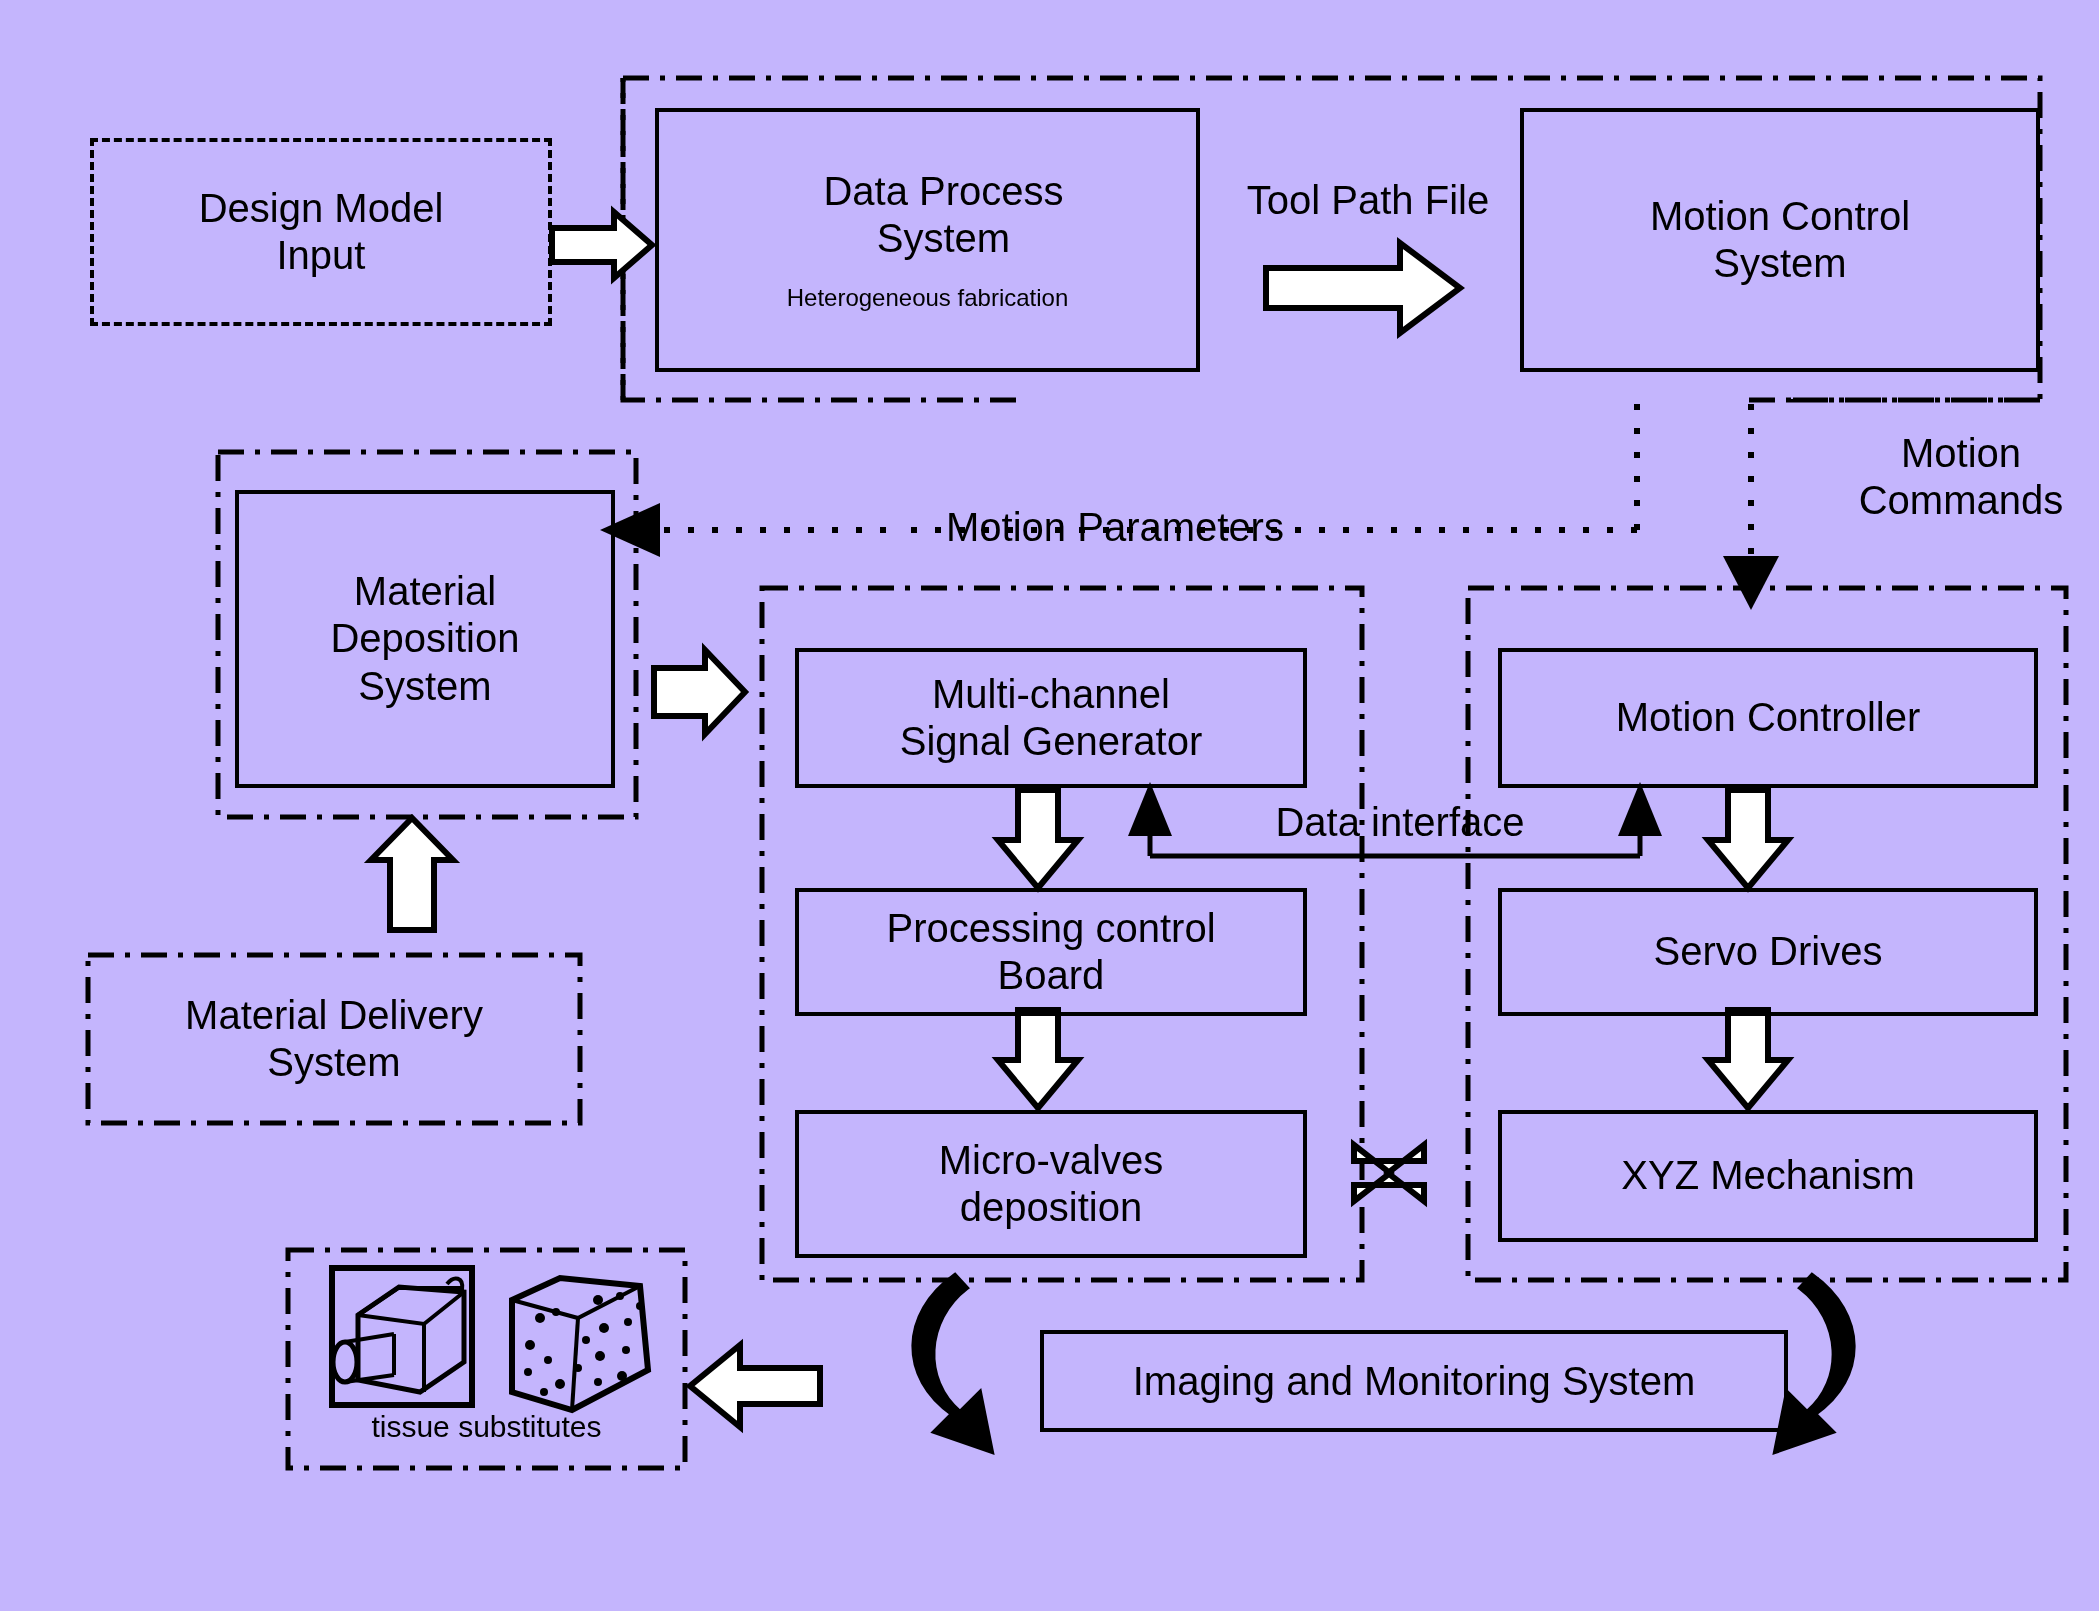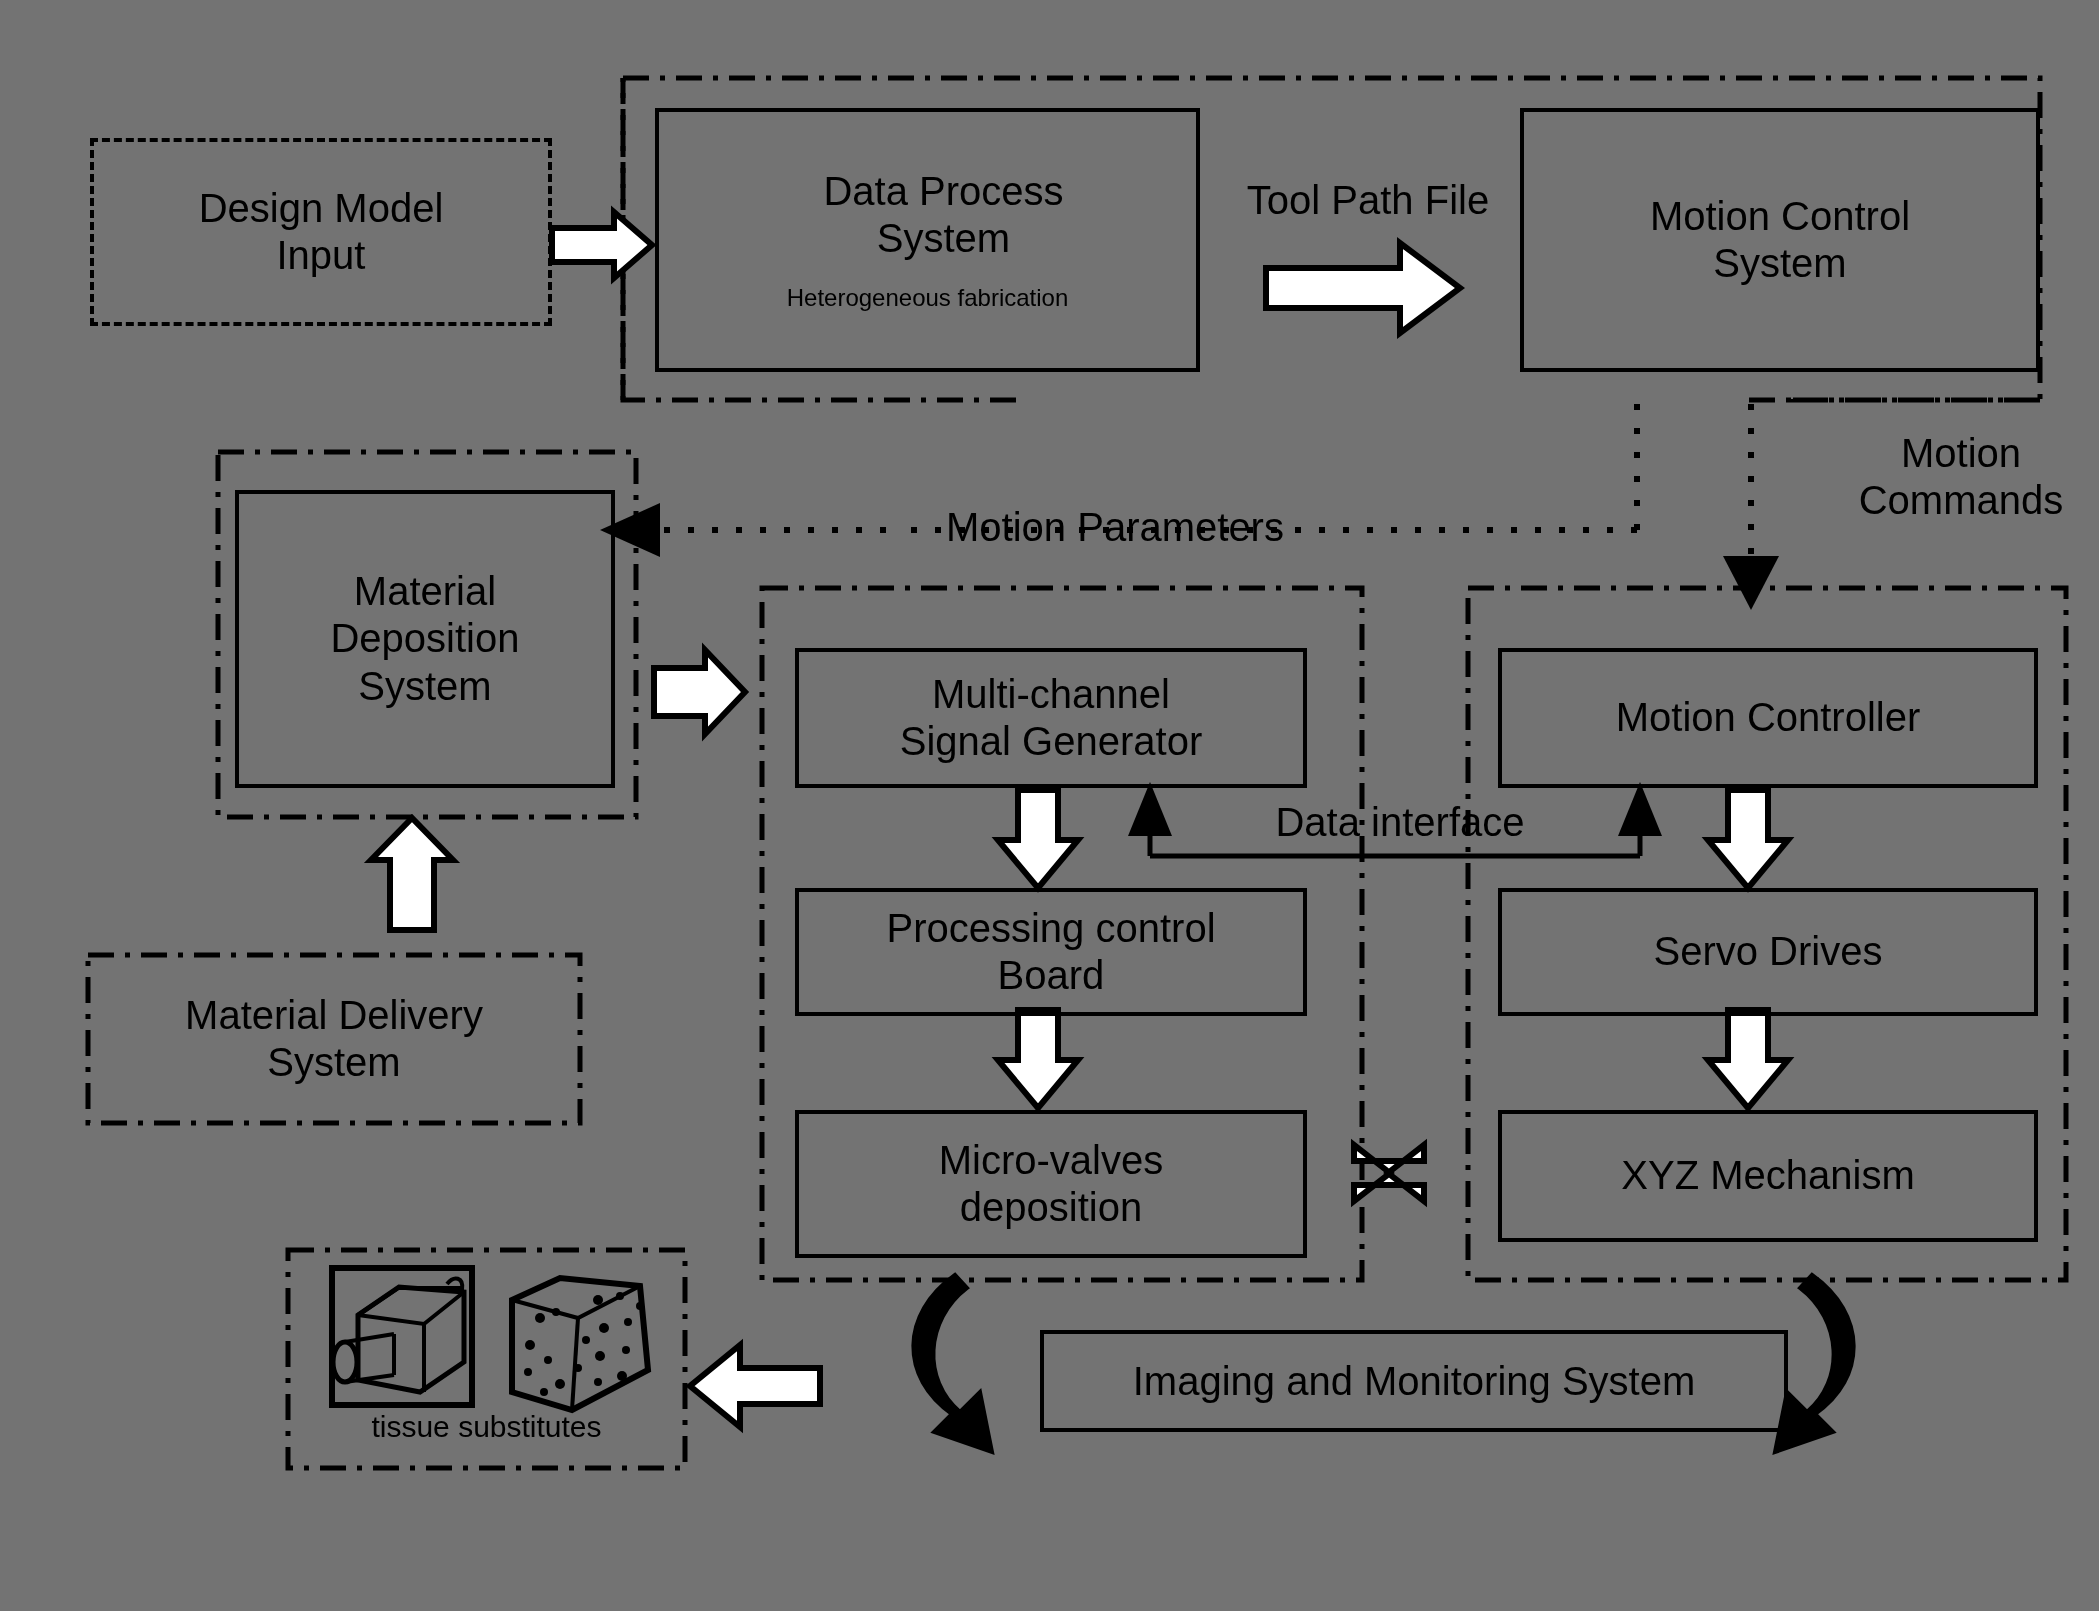--- a/index.html
+++ b/index.html
@@ -7,21 +7,21 @@
     padding: 0;
     background: #ffffff;
   }
   body {
     font-family: "Liberation Sans", sans-serif;
   }
   #canvas {
     position: relative;
     width: 2099px;
     height: 1611px;
-    background: #737373;
+    background: #c4b5fd;
     overflow: hidden;
   }
   .svg-layer {
     position: absolute;
     left: 0;
     top: 0;
     width: 2099px;
     height: 1611px;
   }
   

